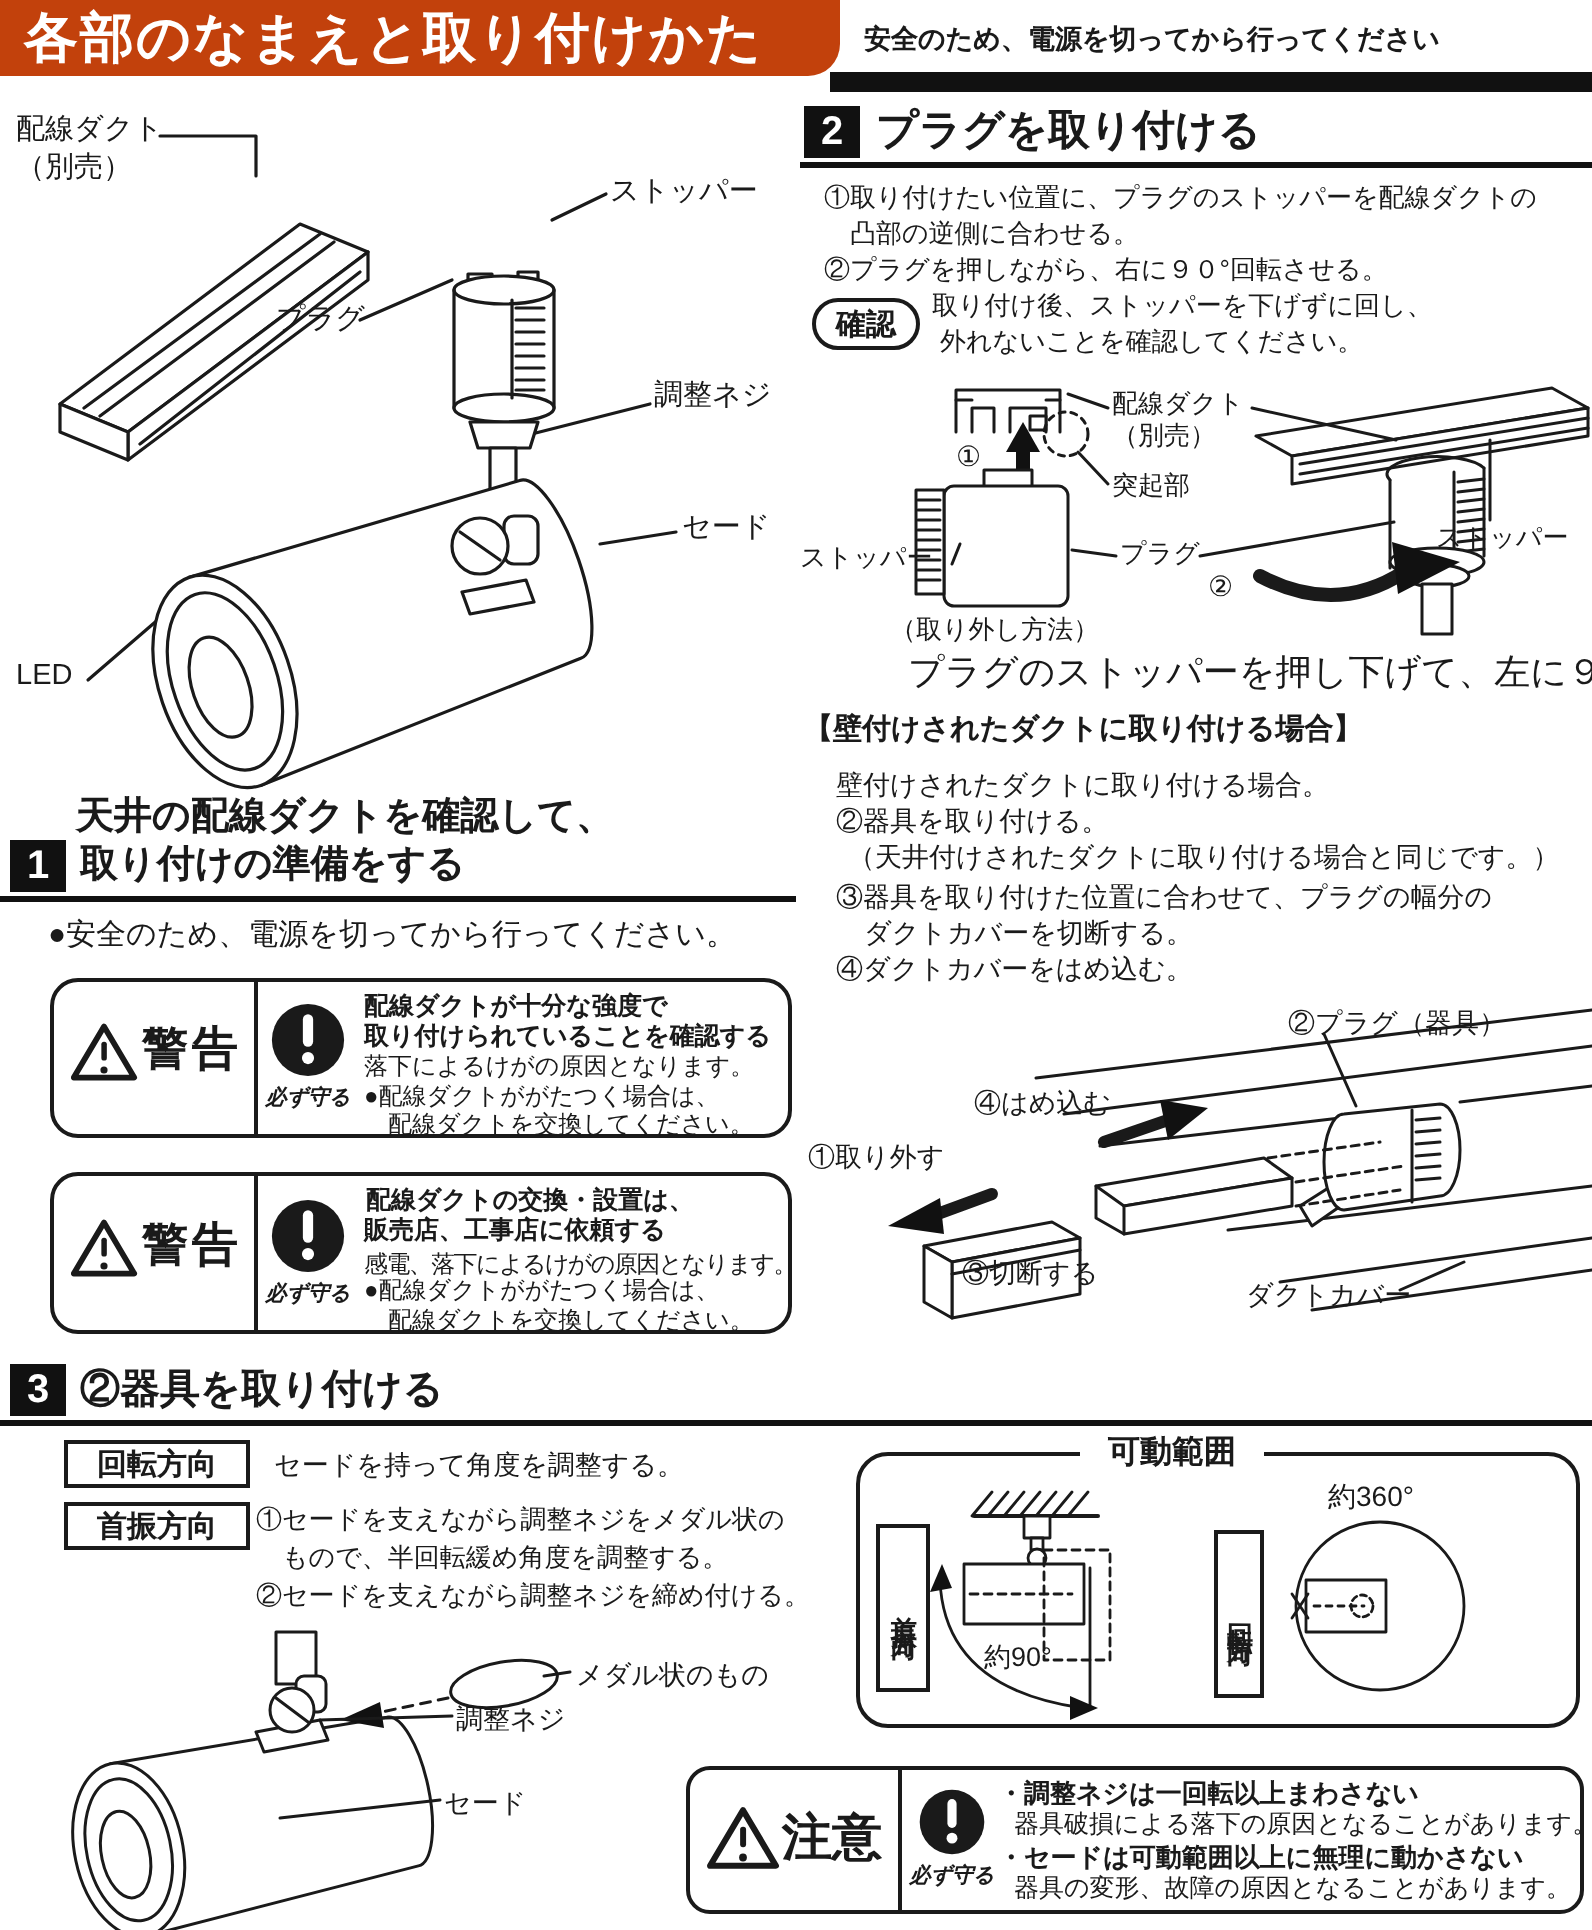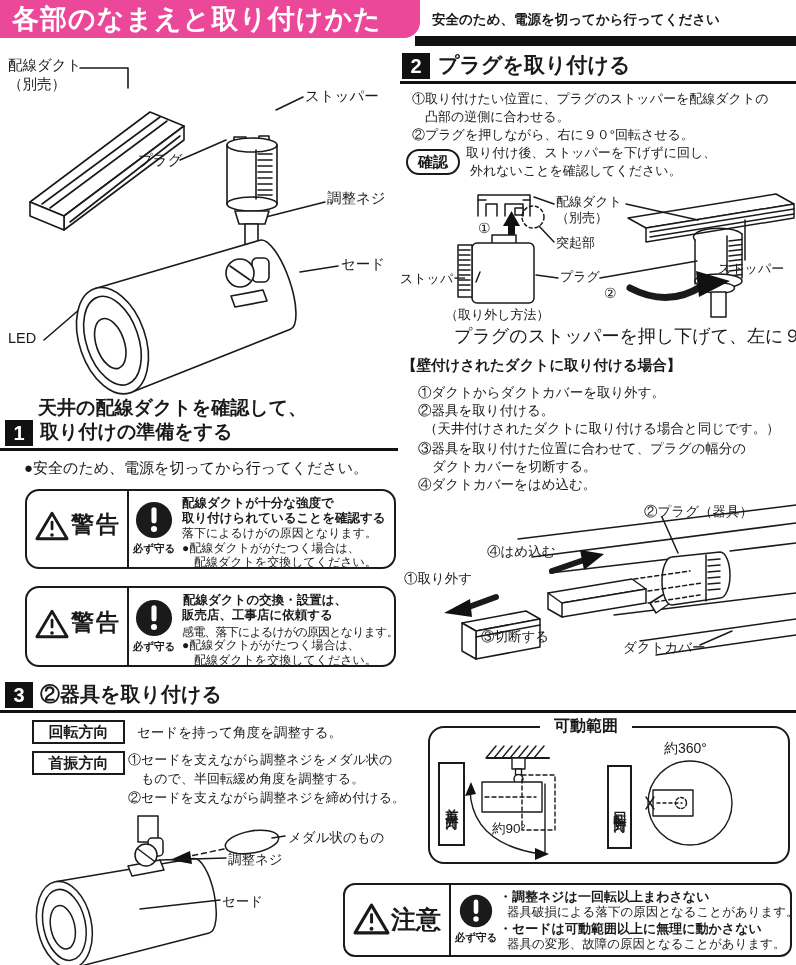--- a/index.html
+++ b/index.html
@@ -7,34 +7,34 @@
   #page {
     position: relative; width: 796px; height: 965px; margin: 0 auto;
     background: #ffffff; color: #1a1a1a; overflow: hidden;
     font-family: "Liberation Sans", sans-serif;
   }
   .txt { position: absolute; white-space: nowrap; line-height: 1.15; }
   .bold { font-weight: bold; }
   svg { position: absolute; overflow: visible; }
   .banner {
     position: absolute; left: 0; top: 3; width: 420px; height: 38px;
-    background: #ec4899; color: #fff; font-size: 27px; font-weight: bold;
+    background: #c2410c; color: #fff; font-size: 27px; font-weight: bold;
     line-height: 38px; padding-left: 12px; letter-spacing: 1px;
     border-bottom-right-radius: 16px; white-space: nowrap;
   }
   .hbar { position: absolute; left: 415px; top: 36px; width: 381px; height: 10px; background: #111; }
   .numbox {
     position: absolute; width: 28px; height: 26px; background: #111; color: #fff;
     font-size: 20px; font-weight: bold; display: flex; align-items: center; justify-content: center;
   }
   .rule { position: absolute; height: 3px; background: #111; }
   .sec-title { position: absolute; font-weight: bold; white-space: nowrap; }
   .safebox { position: absolute; border: 2.5px solid #1a1a1a; border-radius: 14px; background: #fff; }
   .sdiv { position: absolute; top: 0; bottom: 0; width: 2px; background: #1a1a1a; }
-  .must { position: absolute; font-size: 10.5px; font-weight: bold; text-align: center; white-space: nowrap; }
+  .must { position: absolute; font-size: 10.5px; font-weight: bold; text-align: center; white-space: nowrap; font-style: italic; }
   .wb { position: absolute; font-size: 12.5px; font-weight: bold; white-space: nowrap; }
   .wt { position: absolute; font-size: 12px; white-space: nowrap; }
   .squeeze { letter-spacing: -0.8px; }
   .labelbox {
     position: absolute; border: 2px solid #1a1a1a; background: #fff;
     font-weight: bold; display: flex; align-items: center; justify-content: center; white-space: nowrap;
   }
   .vbox {
     position: absolute; border: 2px solid #1a1a1a; background: #fff; font-weight: bold;
     writing-mode: vertical-rl; text-orientation: upright; letter-spacing: 3px;
@@ -216,21 +216,21 @@
   </div>
   <div class="txt" style="left:556px;top:236px;font-size:13px">突起部</div>
   <div class="txt" style="left:560px;top:270px;font-size:13px">プラグ</div>
   <div class="txt" style="left:400px;top:272px;font-size:13px">ストッパー</div>
   <div class="txt" style="left:718px;top:262px;font-size:13px">ストッパー</div>
   <div class="txt" style="left:604px;top:285px;font-size:14px">②</div>
   <div class="txt" style="left:445px;top:308px;font-size:13px">（取り外し方法）</div>
   <div class="txt" style="left:454px;top:326px;font-size:18px">プラグのストッパーを押し下げて、左に９０°回転させる</div>
 
   <div class="txt bold" style="left:402px;top:357px;font-size:14.5px">【壁付けされたダクトに取り付ける場合】</div>
-  <div class="txt" style="left:418px;top:385px;font-size:13.5px">①ダクトからダクトカバーを取り外す。</div>
+  <div class="txt" style="left:418px;top:385px;font-size:13.5px">壁付けされたダクトに取り付ける場合。</div>
   <div class="txt" style="left:418px;top:403px;font-size:13.5px">②器具を取り付ける。</div>
   <div class="txt" style="left:424px;top:421px;font-size:13.5px">（天井付けされたダクトに取り付ける場合と同じです。）</div>
   <div class="txt" style="left:418px;top:441px;font-size:13.5px">③器具を取り付けた位置に合わせて、プラグの幅分の</div>
   <div class="txt" style="left:432px;top:459px;font-size:13.5px">ダクトカバーを切断する。</div>
   <div class="txt" style="left:418px;top:477px;font-size:13.5px">④ダクトカバーをはめ込む。</div>
 
   <svg style="left:400px;top:497px" width="396" height="178" viewBox="0 0 396 178">
     <g stroke="#1a1a1a" stroke-width="1.5" fill="none" stroke-linejoin="round" stroke-linecap="round">
       <line x1="118" y1="42" x2="396" y2="8"></line>
       <line x1="132" y1="60" x2="396" y2="26"></line>

